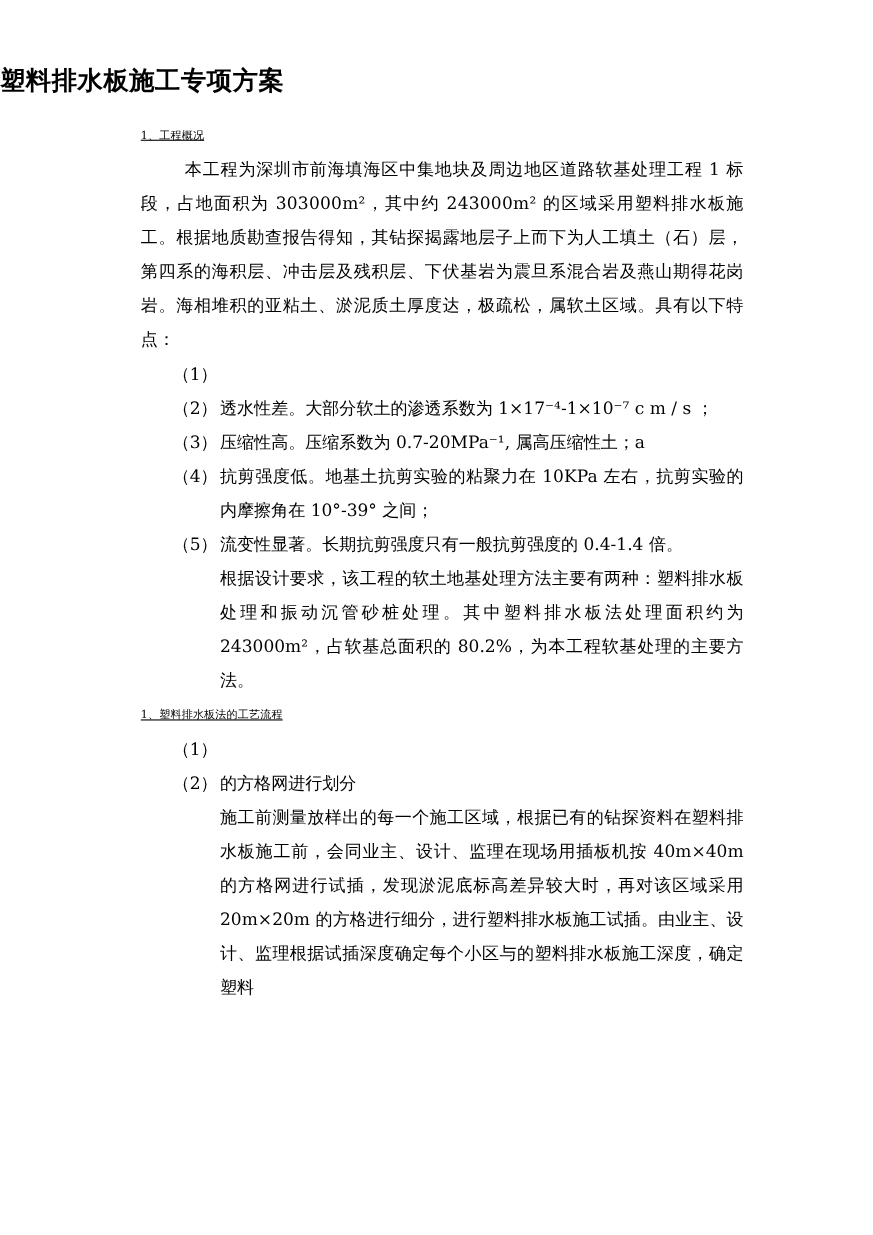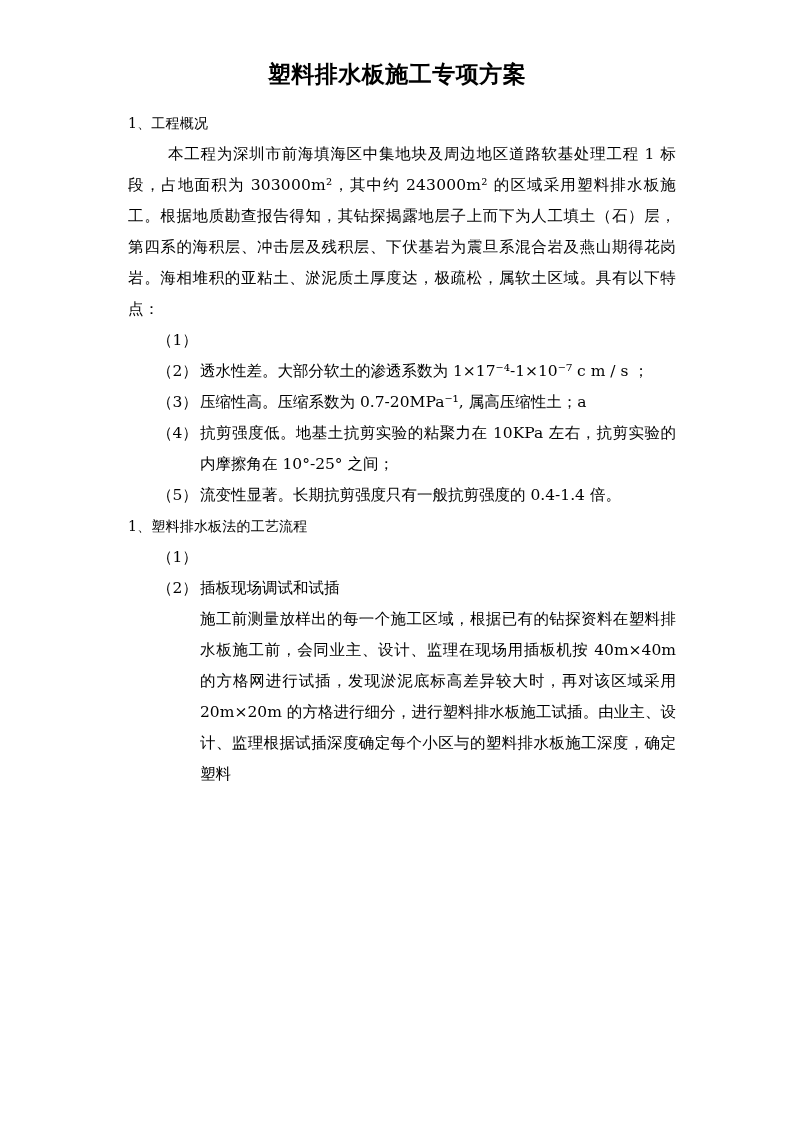--- a/index.html
+++ b/index.html
@@ -19,43 +19,44 @@
     position: relative;
     width: 794px;
     height: 1123px;
     box-sizing: border-box;
   }
   .doc-title {
     position: absolute;
     left: 0;
     top: 58px;
     width: 794px;
-    text-align: center;
+    text-align: left;
     font-size: 23px;
     font-weight: bold;
     letter-spacing: 0.5px;
     line-height: 32px;
     font-family: "DejaVu Serif", "Liberation Serif", serif;
   }
   .body-col {
     position: absolute;
     left: 128px;
     top: 108px;
     width: 548px;
   }
   .ln {
     font-size: 15.5px;
     line-height: 31px;
     letter-spacing: 0.2px;
     white-space: pre-wrap;
   }
   
   .heading {
-    font-size: 14px;
+    font-size: 10px;
     line-height: 31px;
+    text-decoration: underline;
   }
   
   .para-indent {
     text-indent: 40px;
   }
   
   .li {
     display: flex;
     align-items: flex-start;
   }
@@ -106,37 +107,38 @@
       <div class="li-body">透水性差。大部分软土的渗透系数为 1×17⁻⁴-1×10⁻⁷ c m / s ；</div>
     </div>
 
     <div class="li">
       <div class="li-marker">（3）</div>
       <div class="li-body">压缩性高。压缩系数为 0.7-20MPa⁻¹, 属高压缩性土；a</div>
     </div>
 
     <div class="li">
       <div class="li-marker">（4）</div>
-      <div class="li-body justify">抗剪强度低。地基土抗剪实验的粘聚力在 10KPa 左右，抗剪实验的内摩擦角在 10°-25° 之间；</div>
+      <div class="li-body justify">抗剪强度低。地基土抗剪实验的粘聚力在 10KPa 左右，抗剪实验的内摩擦角在 10°-39° 之间；</div>
     </div>
 
     <div class="li">
       <div class="li-marker">（5）</div>
       <div class="li-body">流变性显著。长期抗剪强度只有一般抗剪强度的 0.4-1.4 倍。</div>
     </div>
 
+    <div class="sub-block justify">根据设计要求，该工程的软土地基处理方法主要有两种：塑料排水板处理和振动沉管砂桩处理。其中塑料排水板法处理面积约为 243000m²，占软基总面积的 80.2%，为本工程软基处理的主要方法。</div>
 
     <div class="heading ln">1、塑料排水板法的工艺流程</div>
 
 
     <div class="li">
       <div class="li-marker">（1）</div>
     </div>
 
     <div class="li">
       <div class="li-marker">（2）</div>
-      <div class="li-body">插板现场调试和试插</div>
+      <div class="li-body">的方格网进行划分</div>
     </div>
 
     <div class="sub-block justify">施工前测量放样出的每一个施工区域，根据已有的钻探资料在塑料排水板施工前，会同业主、设计、监理在现场用插板机按 40m×40m 的方格网进行试插，发现淤泥底标高差异较大时，再对该区域采用 20m×20m 的方格进行细分，进行塑料排水板施工试插。由业主、设计、监理根据试插深度确定每个小区与的塑料排水板施工深度，确定塑料</div>
 
   </div>
 </div>
 
 </body></html>

